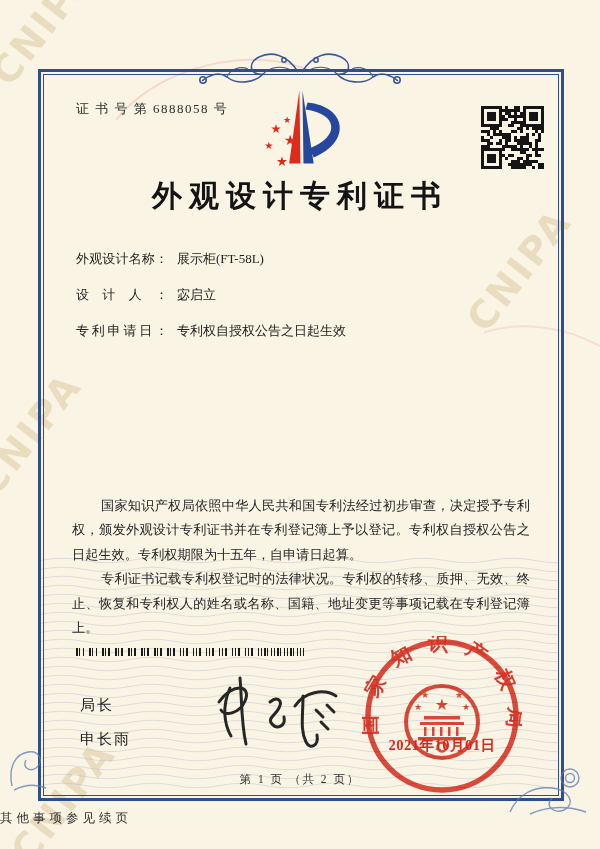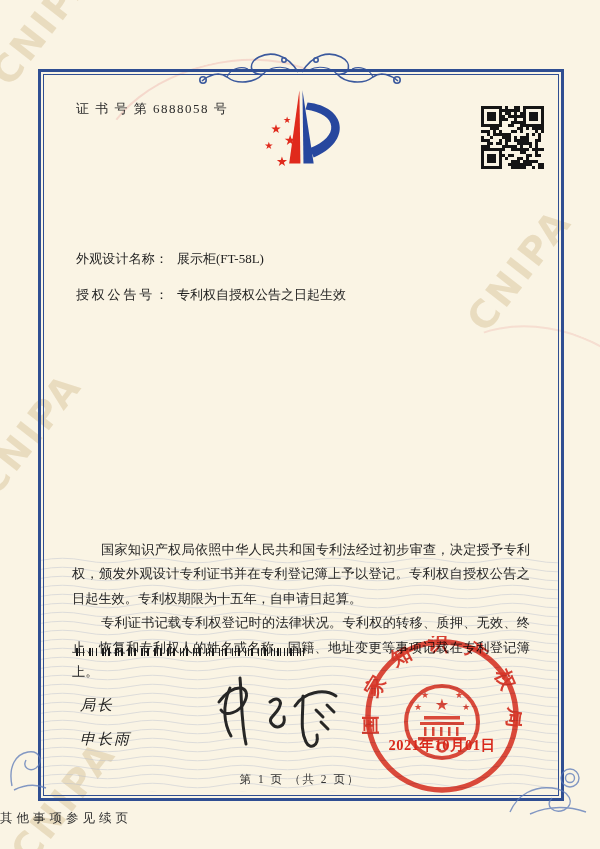--- a/index.html
+++ b/index.html
@@ -22,27 +22,27 @@
   .title{position:absolute;left:0;top:176px;width:100%;text-align:center;font-size:30px;
          font-weight:bold;letter-spacing:7px;color:#141414;}
   
   .fields{position:absolute;left:76px;top:250px;width:460px;}
   .frow{height:18px;line-height:18px;margin-bottom:18px;font-size:13px;white-space:nowrap;}
   .flabel{display:inline-block;width:92px;text-align:justify;text-align-last:justify;color:#1e1e1e;}
   .fvalue{margin-left:9px;color:#1e1e1e;}
   .flabel2{display:inline-block;margin-left:26px;color:#1e1e1e;}
   
   .paras{position:absolute;left:72px;top:494px;width:458px;font-size:13.2px;line-height:1.85;
-         text-align:justify;color:#252525;margin-top:44px;}
+         text-align:justify;color:#252525;}
   .para{text-indent:2.2em;margin:0;}
   
   .waves{position:absolute;left:40px;top:556px;width:518px;height:236px;opacity:.55;pointer-events:none;}
   .barcode{position:absolute;left:76px;top:648px;width:228px;height:8px;
      background:repeating-linear-gradient(90deg,#1a1a1a 0 1.5px,transparent 1.5px 3px,#1a1a1a 3px 3.8px,transparent 3.8px 6.5px);}
-  .sig-block{position:absolute;left:80px;top:696px;font-size:15px;color:#1c1c1c;letter-spacing:2px;font-style:italic;}
+  .sig-block{position:absolute;left:80px;top:696px;font-size:15px;color:#1c1c1c;letter-spacing:2px;}
   .sig-block .line2{margin-top:15px;}
   .sig-svg{position:absolute;left:195px;top:672px;width:160px;height:80px;}
   .seal{position:absolute;left:362px;top:636px;width:160px;height:160px;mix-blend-mode:multiply;opacity:.93;}
   .seal-date{position:absolute;left:352px;top:736px;width:180px;text-align:center;color:#d8281b;
              font-weight:bold;font-size:14.5px;letter-spacing:.5px;}
   .pageno{position:absolute;left:0;top:772px;width:100%;text-align:center;font-size:11.5px;
           color:#333;letter-spacing:2px;}
   .note{position:absolute;left:0;top:810px;width:100%;text-align:left;font-size:12.5px;
         color:#2e2e2e;letter-spacing:4px;}
   .corner-orn{position:absolute;pointer-events:none;}
@@ -350,27 +350,31 @@
       <div style="left: 30px; top: 60px;"></div>
       <div style="left: 33px; top: 60px;"></div>
       <div style="left: 36px; top: 60px;"></div>
       <div style="left: 39px; top: 60px;"></div>
       <div style="left: 42px; top: 60px;"></div>
       <div style="left: 51px; top: 60px;"></div>
       <div style="left: 57px; top: 60px;"></div>
       <div style="left: 60px; top: 60px;"></div>
     </div>
 
+  <div class="title">外观设计专利证书</div>
 
   <div class="fields">
     <div class="frow">
       <span class="flabel">外观设计名称：</span><span class="fvalue">展示柜(FT-58L)</span>
     </div>
     <div class="frow">
-      <span class="flabel">授权公告号：</span><span class="fvalue">专利权自授权公告之日起生效</span>
+      <span class="flabel">设计人：</span><span class="fvalue">宓启立</span>
+    </div>
+    <div class="frow">
+      <span class="flabel">专利申请日：</span><span class="fvalue">专利权自授权公告之日起生效</span>
     </div>
   </div>
 
   <div class="paras">
     <p class="para">国家知识产权局依照中华人民共和国专利法经过初步审查，决定授予专利权，颁发外观设计专利证书并在专利登记簿上予以登记。专利权自授权公告之日起生效。专利权期限为十五年，自申请日起算。</p>
     <p class="para">专利证书记载专利权登记时的法律状况。专利权的转移、质押、无效、终止、恢复和专利权人的姓名或名称、国籍、地址变更等事项记载在专利登记簿上。</p>
   </div>
 
   <div class="barcode"></div>
 

